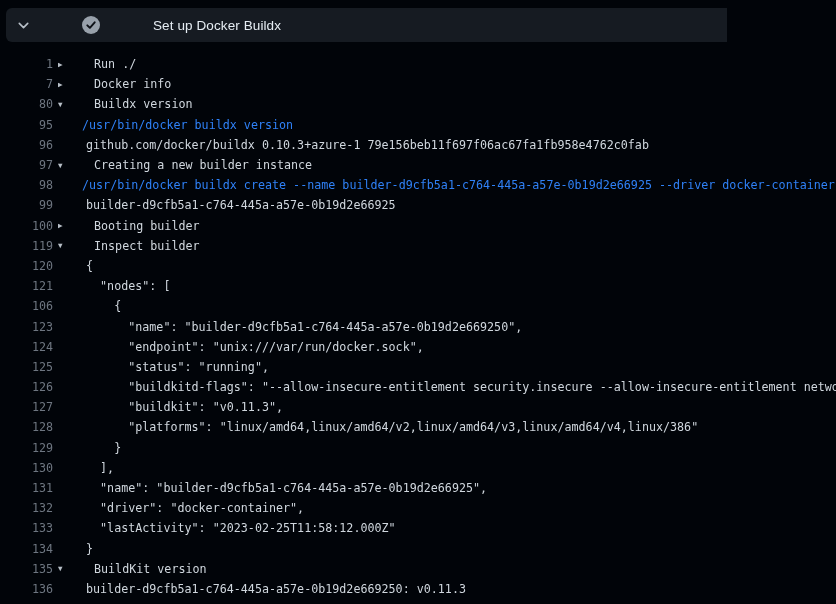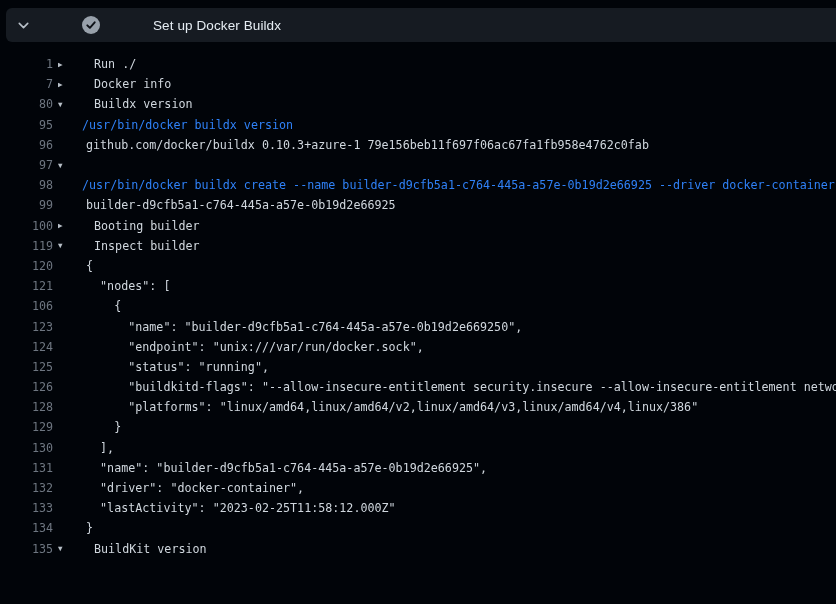--- a/index.html
+++ b/index.html
@@ -6,21 +6,21 @@
   html, body { width: 836px; height: 604px; overflow: hidden; }
   body {
     background: #010409;
     font-family: "DejaVu Sans Mono", "Liberation Mono", monospace;
   }
 
   
   .step-header {
     position: absolute;
     left: 6px; top: 8px;
-    width: 830px; height: 34px;
+    width: 721px; height: 34px;
     background: #161b22;
     border-radius: 6px 0 0 6px;
     display: flex;
     align-items: center;
     padding: 0 10px;
     cursor: pointer;
     gap: 40px;
   }
   .chevron { width: 15px; height: 15px; display: block; }
   .status-circle { width: 18px; height: 18px; margin-left: 11px; display: block; }
@@ -113,21 +113,21 @@
     <span class="content"><span class="txt cmd">/usr/bin/docker buildx version</span></span>
   </div>
 
   <div class="row">
     <span class="num">96</span>
     <span class="content"><span class="txt out">github.com/docker/buildx 0.10.3+azure-1 79e156beb11f697f06ac67fa1fb958e4762c0fab</span></span>
   </div>
 
   <div class="row group">
     <span class="num">97</span>
-    <span class="content"><span class="arrow">▼</span></span>
+    <span class="content"><span class="arrow">▼</span><span class="txt group-title">Creating a new builder instance</span></span>
   </div>
 
   <div class="row">
     <span class="num">98</span>
     <span class="content"><span class="txt cmd">/usr/bin/docker buildx create --name builder-d9cfb5a1-c764-445a-a57e-0b19d2e66925 --driver docker-container</span></span>
   </div>
 
   <div class="row">
     <span class="num">99</span>
     <span class="content"><span class="txt out">builder-d9cfb5a1-c764-445a-a57e-0b19d2e66925</span></span>
@@ -171,20 +171,24 @@
   <div class="row">
     <span class="num">125</span>
     <span class="content"><span class="txt out">      "status": "running",</span></span>
   </div>
 
   <div class="row">
     <span class="num">126</span>
     <span class="content"><span class="txt out">      "buildkitd-flags": "--allow-insecure-entitlement security.insecure --allow-insecure-entitlement network</span></span>
   </div>
 
+  <div class="row">
+    <span class="num">127</span>
+    <span class="content"><span class="txt out">      "buildkit": "v0.11.3",</span></span>
+  </div>
 
   <div class="row">
     <span class="num">128</span>
     <span class="content"><span class="txt out">      "platforms": "linux/amd64,linux/amd64/v2,linux/amd64/v3,linux/amd64/v4,linux/386"</span></span>
   </div>
 
   <div class="row">
     <span class="num">129</span>
     <span class="content"><span class="txt out">    }</span></span>
   </div>
@@ -212,13 +216,17 @@
   <div class="row">
     <span class="num">134</span>
     <span class="content"><span class="txt out">}</span></span>
   </div>
 
   <div class="row group">
     <span class="num">135</span>
     <span class="content"><span class="arrow">▼</span><span class="txt group-title">BuildKit version</span></span>
   </div>
 
+  <div class="row">
+    <span class="num">136</span>
+    <span class="content"><span class="txt out">builder-d9cfb5a1-c764-445a-a57e-0b19d2e669250: v0.11.3</span></span>
+  </div>
 </div>
 
 </body></html>

